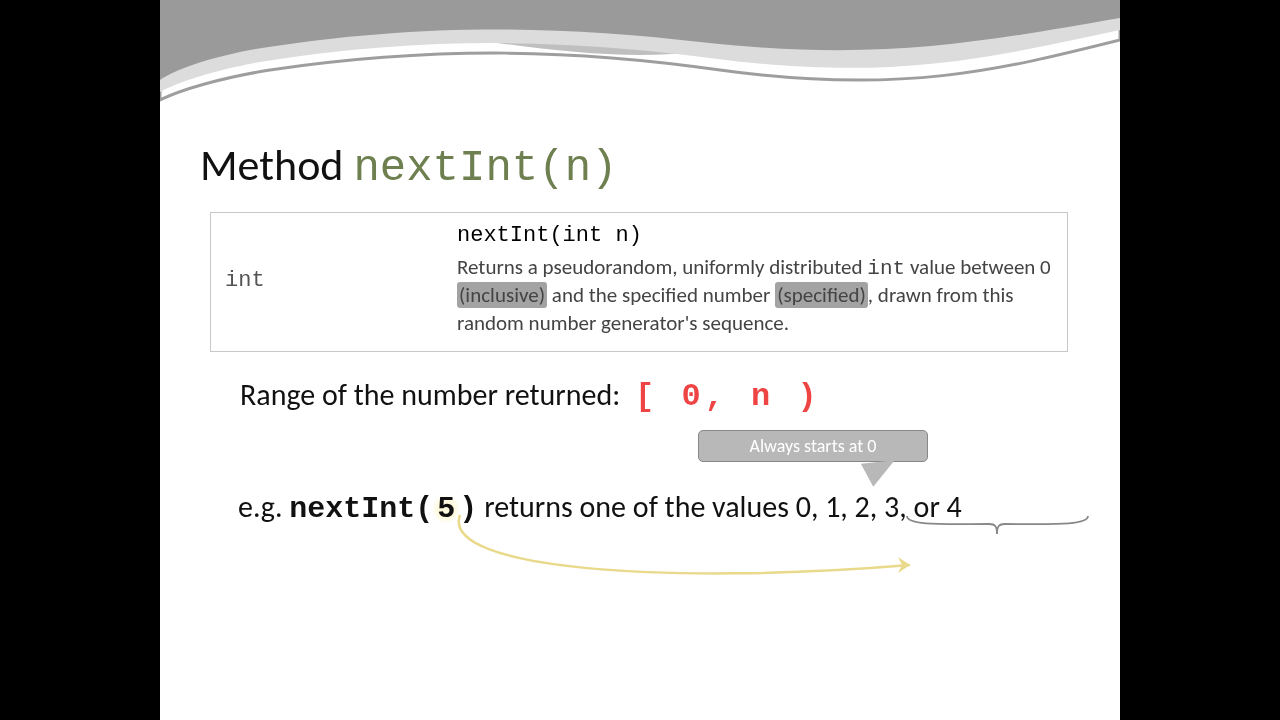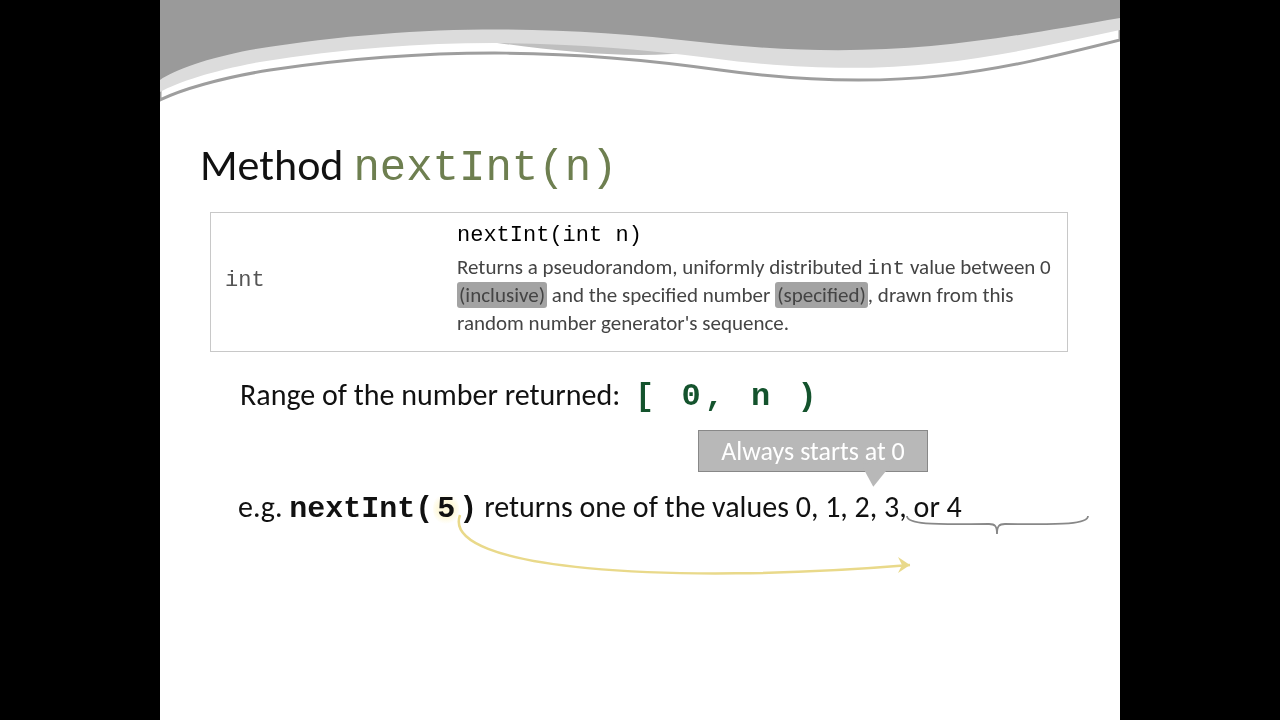--- a/index.html
+++ b/index.html
@@ -86,37 +86,37 @@
   .range-line {
     position: absolute;
     left: 80px;
     top: 376px;
     font-size: 30px;
     color: #111;
   }
   .range-interval {
     font-family: Consolas, "Courier New", monospace;
     font-weight: bold;
-    color: #14532d;
+    color: #ef4444;
     letter-spacing: 4px;
     margin-left: 8px;
     font-size: 32px;
   }
   .callout-wrap {
     position: absolute;
     left: 538px;
     top: 430px;
     width: 230px;
   }
   .callout {
     background: #b8b8b8;
     border: 1px solid #888;
-    border-radius: 0;
+    border-radius: 5px;
     color: #fff;
-    font-size: 26px;
+    font-size: 18px;
     padding: 4px 14px;
     text-align: center;
     position: relative;
   }
   .callout-tail {
     position: absolute;
     left: 164px;
     top: 32px;
     width: 0;
     height: 0;

